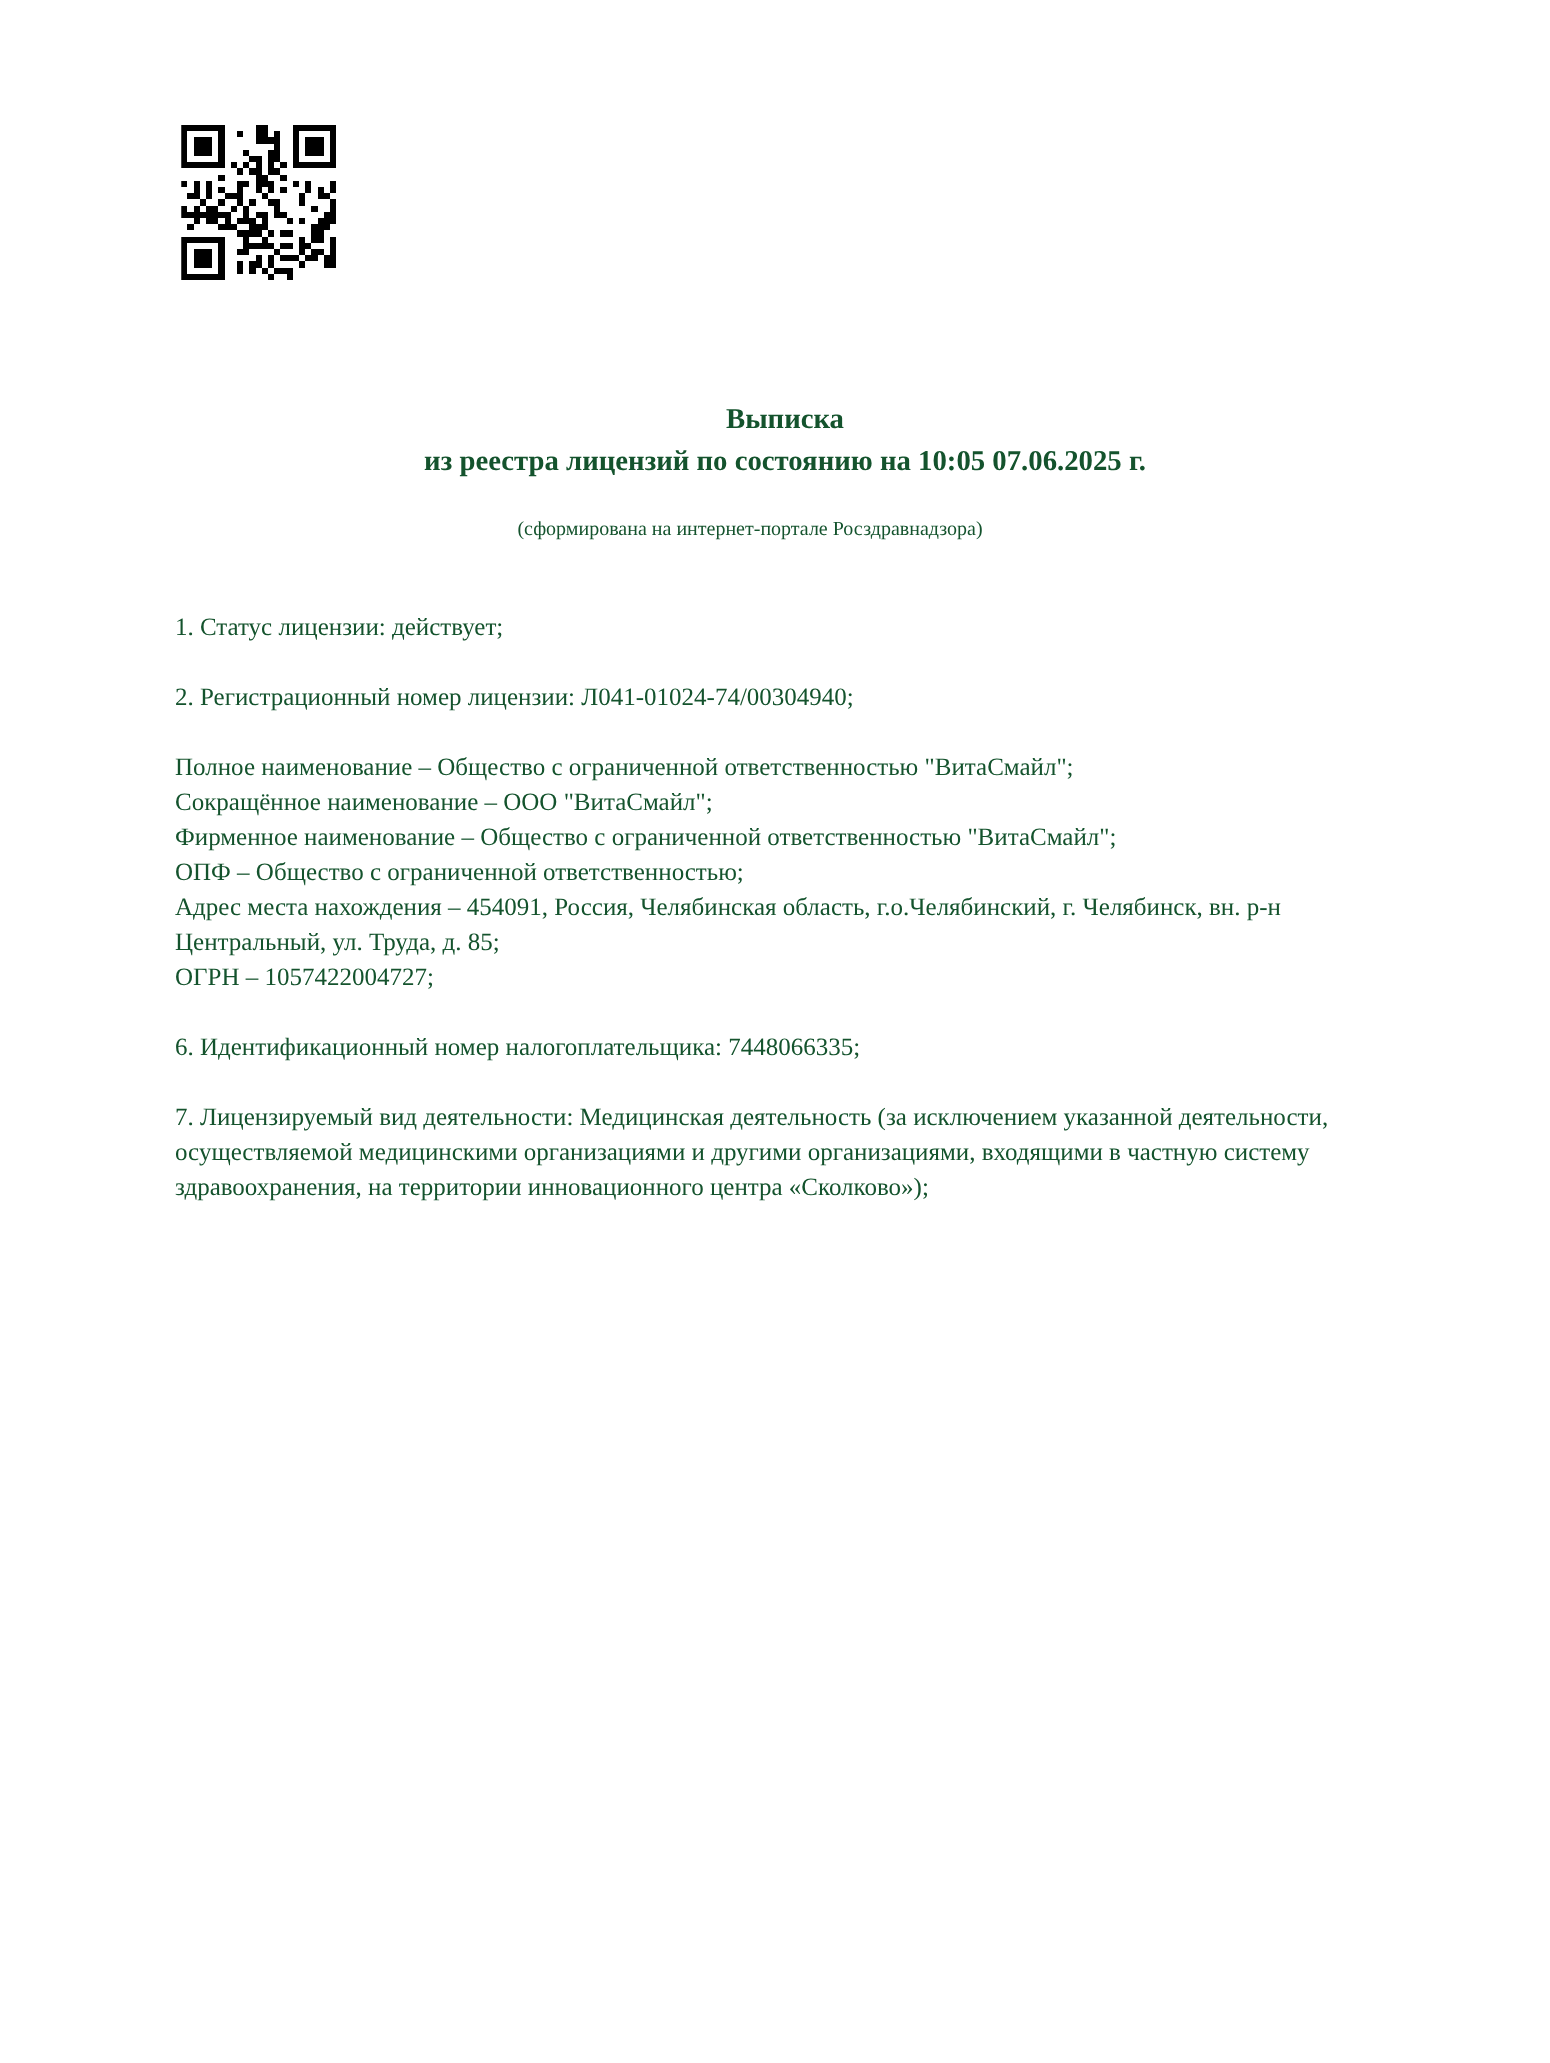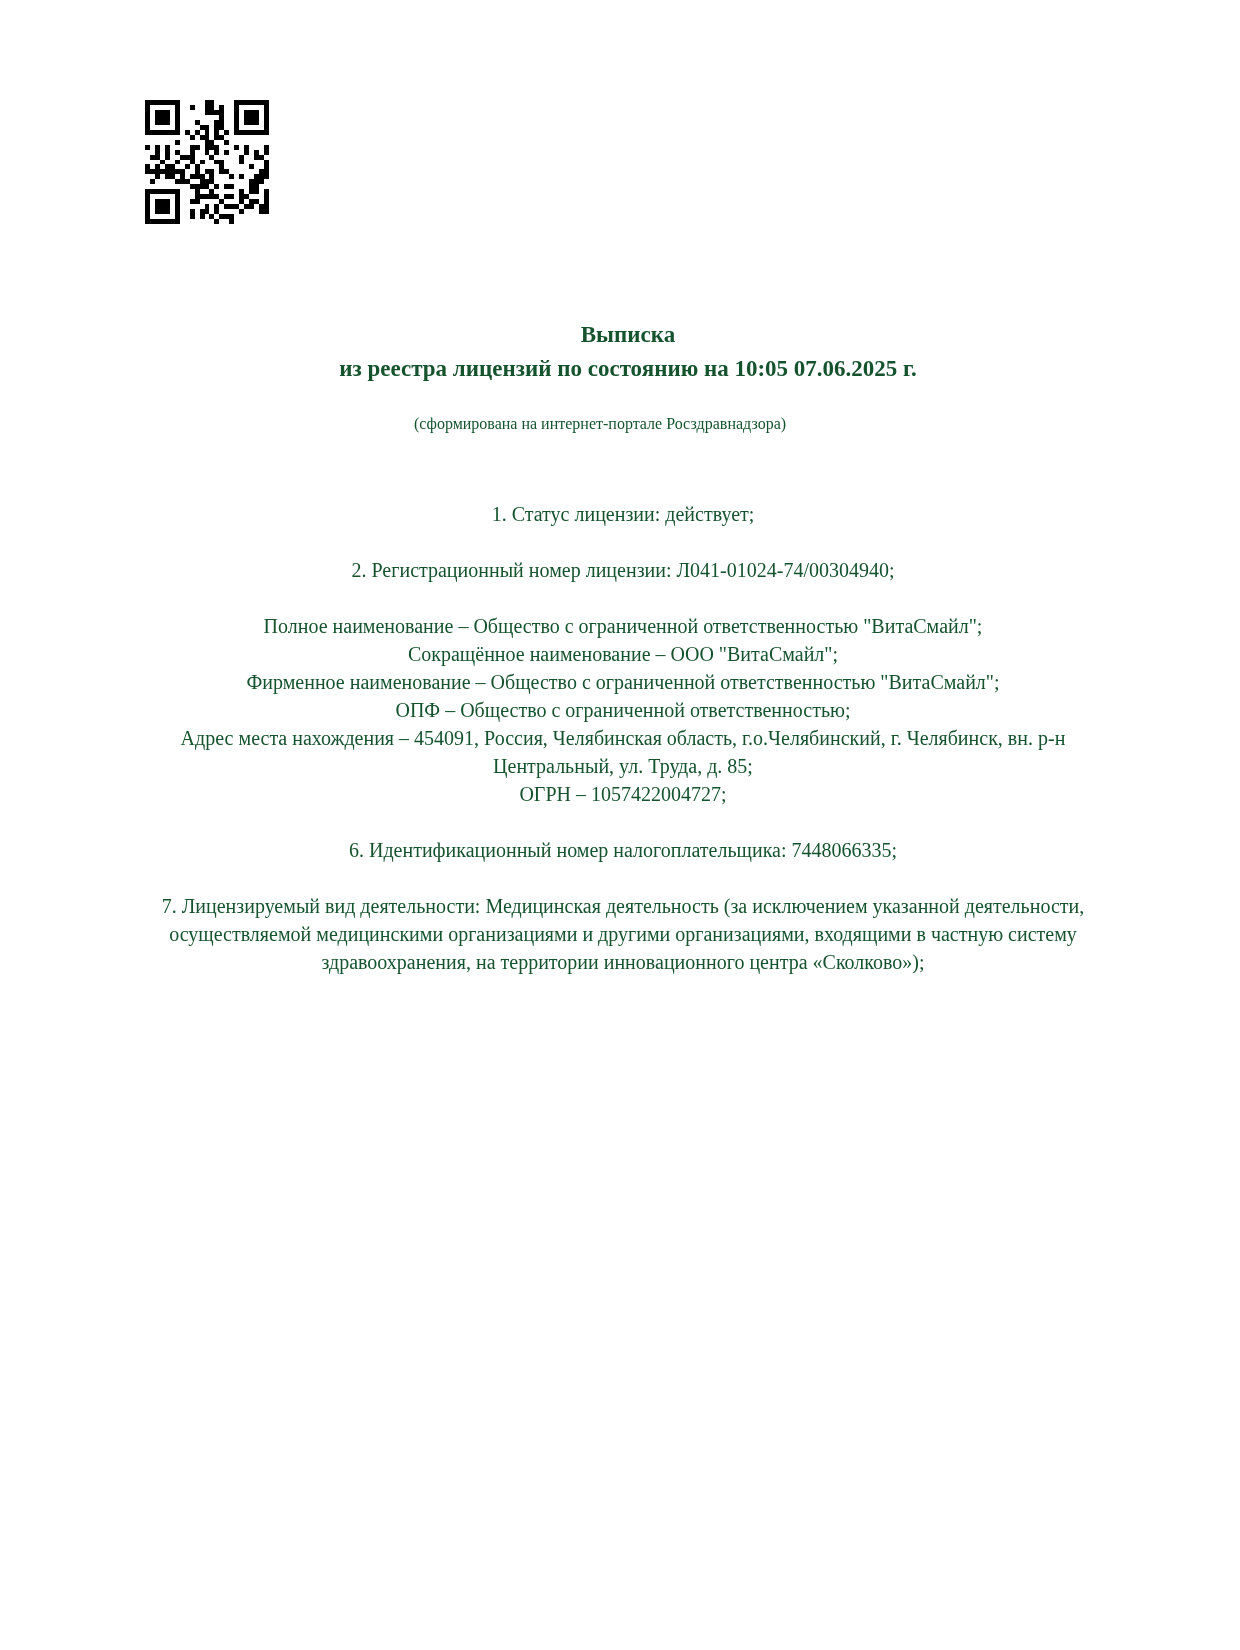--- a/index.html
+++ b/index.html
@@ -45,25 +45,25 @@
     top: 414px;
     width: 1126px;
     text-align: center;
     font-size: 16px;
     line-height: 20px;
     margin-left: 37px;
   }
   .doc-body {
     position: absolute;
     left: 140px;
-    top: 500px;
+    top: 488px;
     width: 966px;
     font-size: 20px;
     line-height: 28px;
-    text-align: center;
+    text-align: left;
   }
   .doc-body p {
     margin: 0 0 28px 0;
     white-space: pre-line;
   }
 </style>
 </head>
 <body>
 
 <div class="page">

